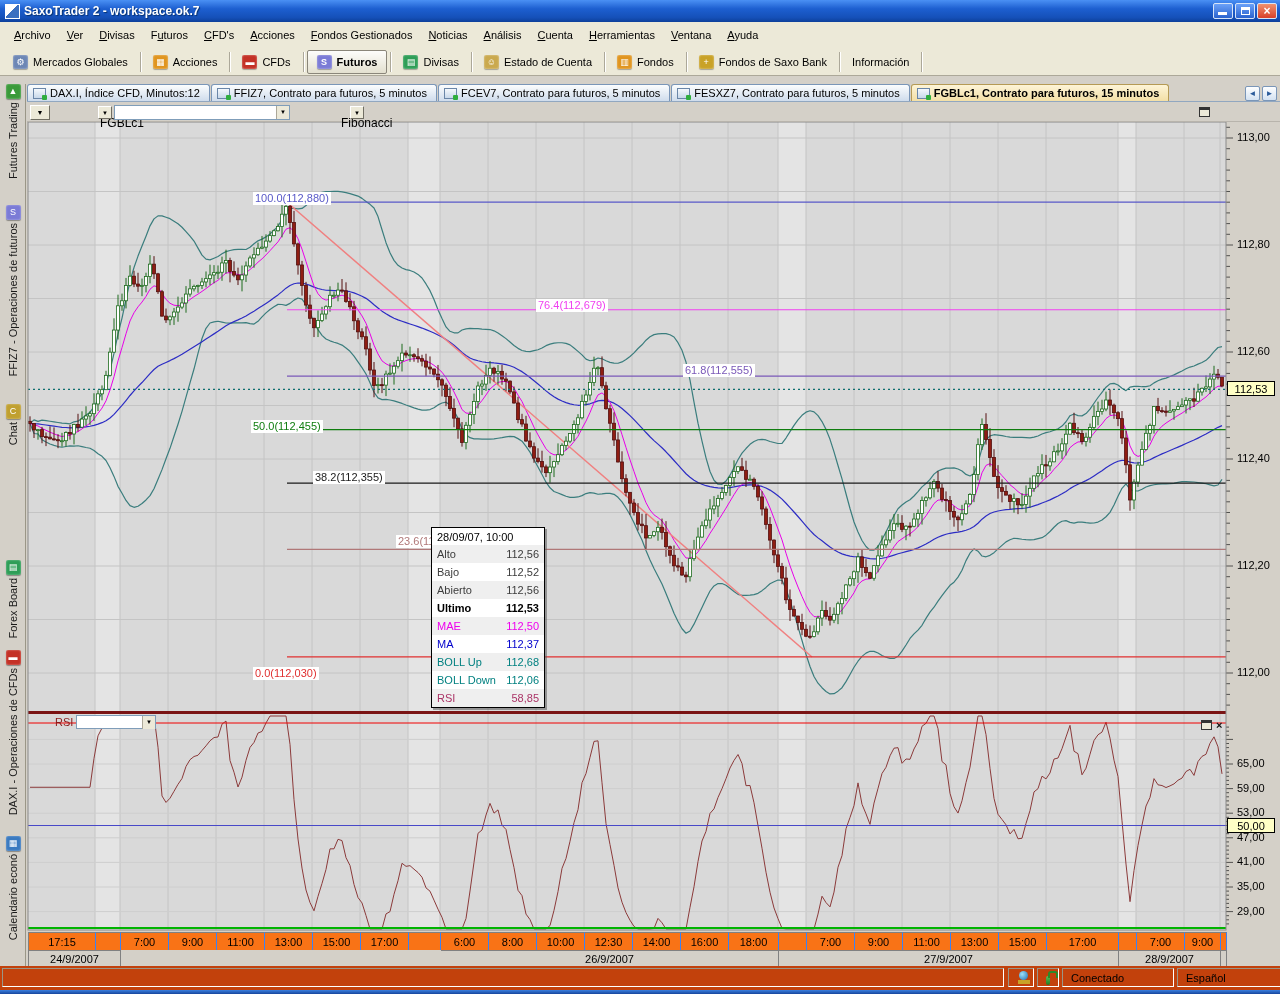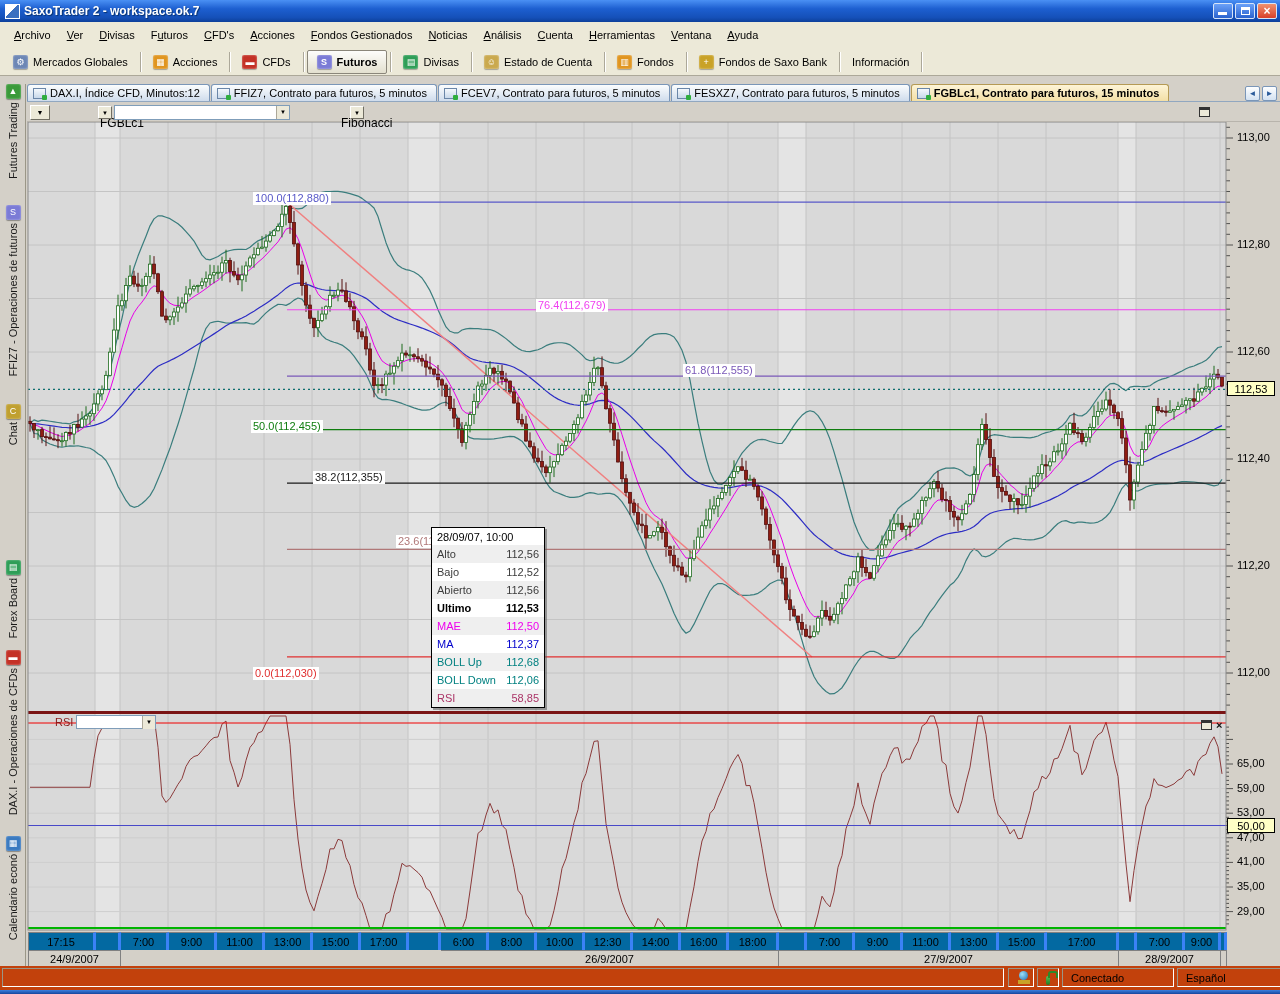--- a/index.html
+++ b/index.html
@@ -75,22 +75,22 @@
   border-left:1px solid #aca899; font-size:6px; text-align:center; line-height:12px; }
 .box-restore { position:absolute; width:11px; height:10px; border:1px solid #333; border-top:3px solid #333; background:#ece9d8; }
 .x-icon { position:absolute; font-size:11px; font-weight:bold; color:#111; line-height:10px; }
 
 .ylab { position:absolute; left:1237px; font-size:11px; color:#000; }
 .badge { position:absolute; left:1227px; width:48px; height:15px; background:#ffffc6; border:1px solid #000;
   font-size:11px; text-align:center; line-height:14px; color:#000; }
 .fiblab { position:absolute; background:#fff; font-size:11px; padding:0 2px; line-height:13px; }
 
 .taxis { position:absolute; left:28px; top:1008px; display:flex; font-size:11px; }
-.tcell { height:18px; border-right:3px solid #3b82f6; border-top:1px solid #808080; display:flex;
-  align-items:center; justify-content:center; background:#0369a1; color:#000; overflow:hidden; }
+.tcell { height:18px; border-right:1px solid #3b82f6; border-top:1px solid #808080; display:flex;
+  align-items:center; justify-content:center; background:#f97316; color:#000; overflow:hidden; }
 .daxis { position:absolute; left:28px; display:flex; font-size:11px; }
 .dcell { height:16px; border-right:1px solid #808080; border-top:1px solid #808080; display:flex;
   align-items:center; justify-content:center; background:#d4d0c8; color:#000; overflow:hidden; }
 
 
 .tip { position:absolute; left:431px; top:527px; width:114px; background:#fff; border:1px solid #000;
   box-shadow:2px 2px 0 rgba(90,90,90,.55); font-size:11px; z-index:12; }
 .tip-h { padding:3px 5px 2px 5px; color:#000; white-space:nowrap; }
 .tip-row { display:flex; justify-content:space-between; padding:2px 5px; line-height:14px; white-space:nowrap; }
 .tip-row:nth-child(odd) { background:#efefef; }

